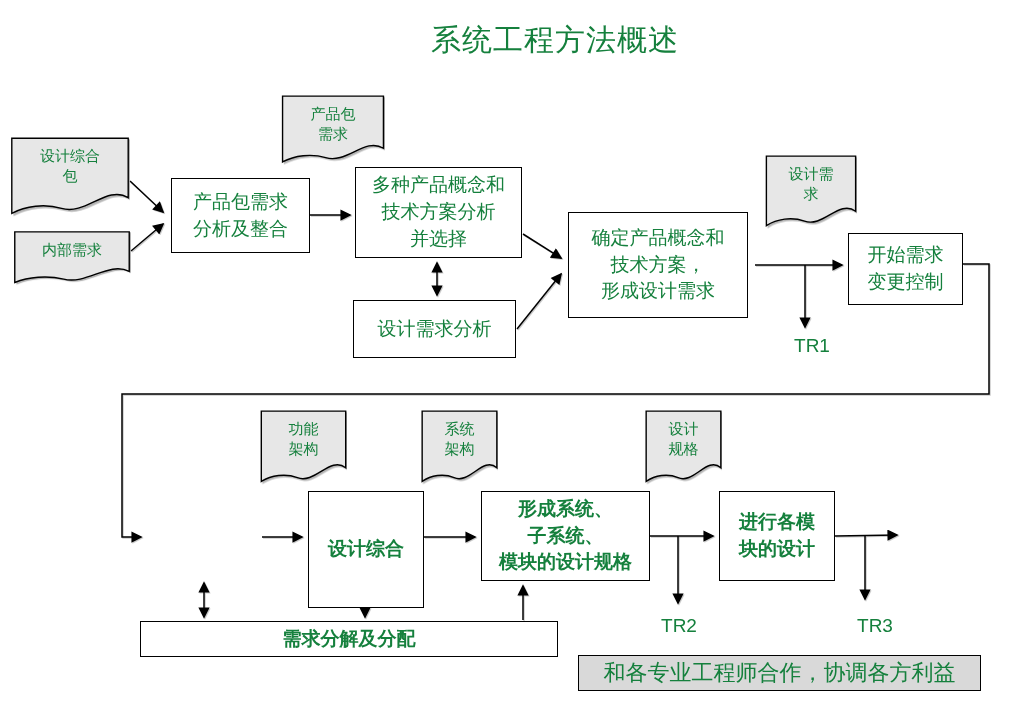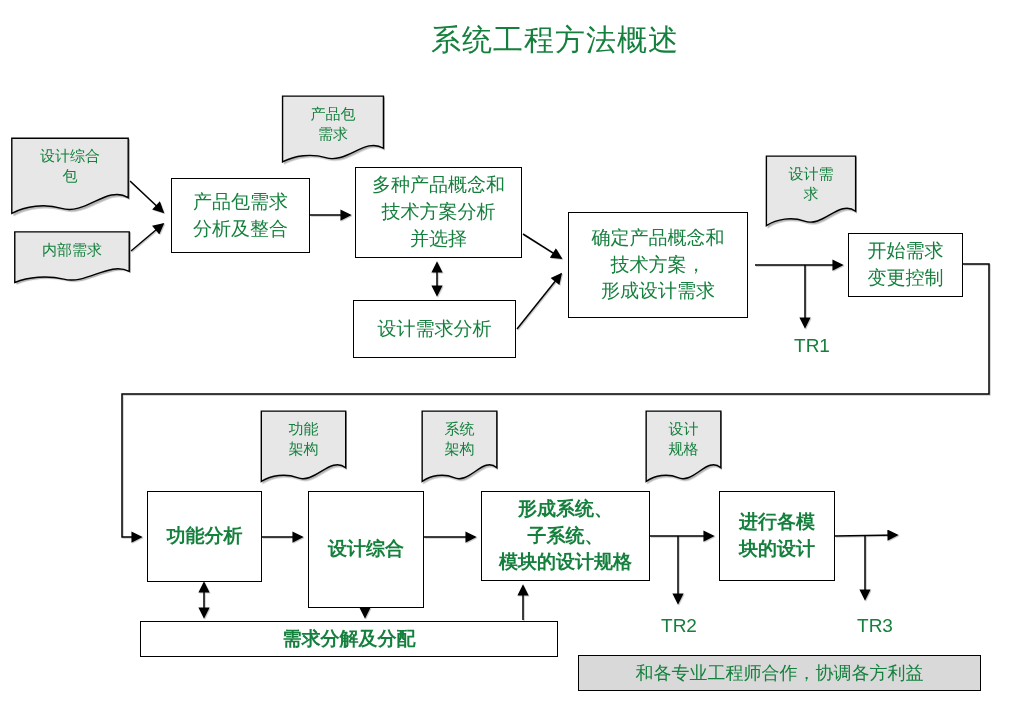--- a/index.html
+++ b/index.html
@@ -17,21 +17,21 @@
     background:#ffffff;border:1.6px solid #000;box-sizing:border-box;
     font-size:19px;line-height:1.42;
   }
   .bold{font-weight:bold;}
   .doc{background:transparent;border:none;align-items:flex-start;}
   .doc .doc-shape{position:absolute;left:0;top:0;width:100%;height:100%;}
   .doc .doc-shape path{filter:drop-shadow(2px 2px 0 rgba(140,140,140,0.65));}
   .doc span{position:relative;z-index:2;font-size:15px;line-height:1.35;padding-top:9px;}
   .note{
     background:#d9d9d9;border:1.6px solid #000;box-sizing:border-box;
-    font-size:18px;
+    font-size:22px;
   }
   .trlabel{position:absolute;font-size:19px;text-align:center;width:50px;}
   #wires{position:absolute;left:0;top:0;width:1023px;height:716px;pointer-events:none;}
   #wires .c{stroke:#000;stroke-width:1.5;fill:none;filter:drop-shadow(1px 1.5px 0 rgba(150,150,150,0.5));}
 </style>
 </head>
 <body>
 
 <div id="stage">
 
@@ -132,28 +132,25 @@
   <div class="node box" style="left:353px;top:300px;width:163px;height:58px">
     <span>设计需求分析</span>
   </div>
 
   <div class="node box" style="left:568px;top:212px;width:180px;height:106px">
     <span>确定产品概念和
 技术方案，
 形成设计需求</span>
   </div>
 
-  <div class="node box" style="left:848px;top:233px;width:115px;height:64px">
+  <div class="node box" style="left:848px;top:233px;width:115px;height:72px">
     <span>开始需求
 变更控制</span>
   </div>
 
-  <div class="node box bold" style="left:147px;top:491px;width:115px;height:91px">
-    <span>功能分析</span>
-  </div>
 
   <div class="node box bold" style="left:308px;top:491px;width:116px;height:117px">
     <span>设计综合</span>
   </div>
 
   <div class="node box bold" style="left:481px;top:491px;width:169px;height:90px">
     <span>形成系统、
 子系统、
 模块的设计规格</span>
   </div>

